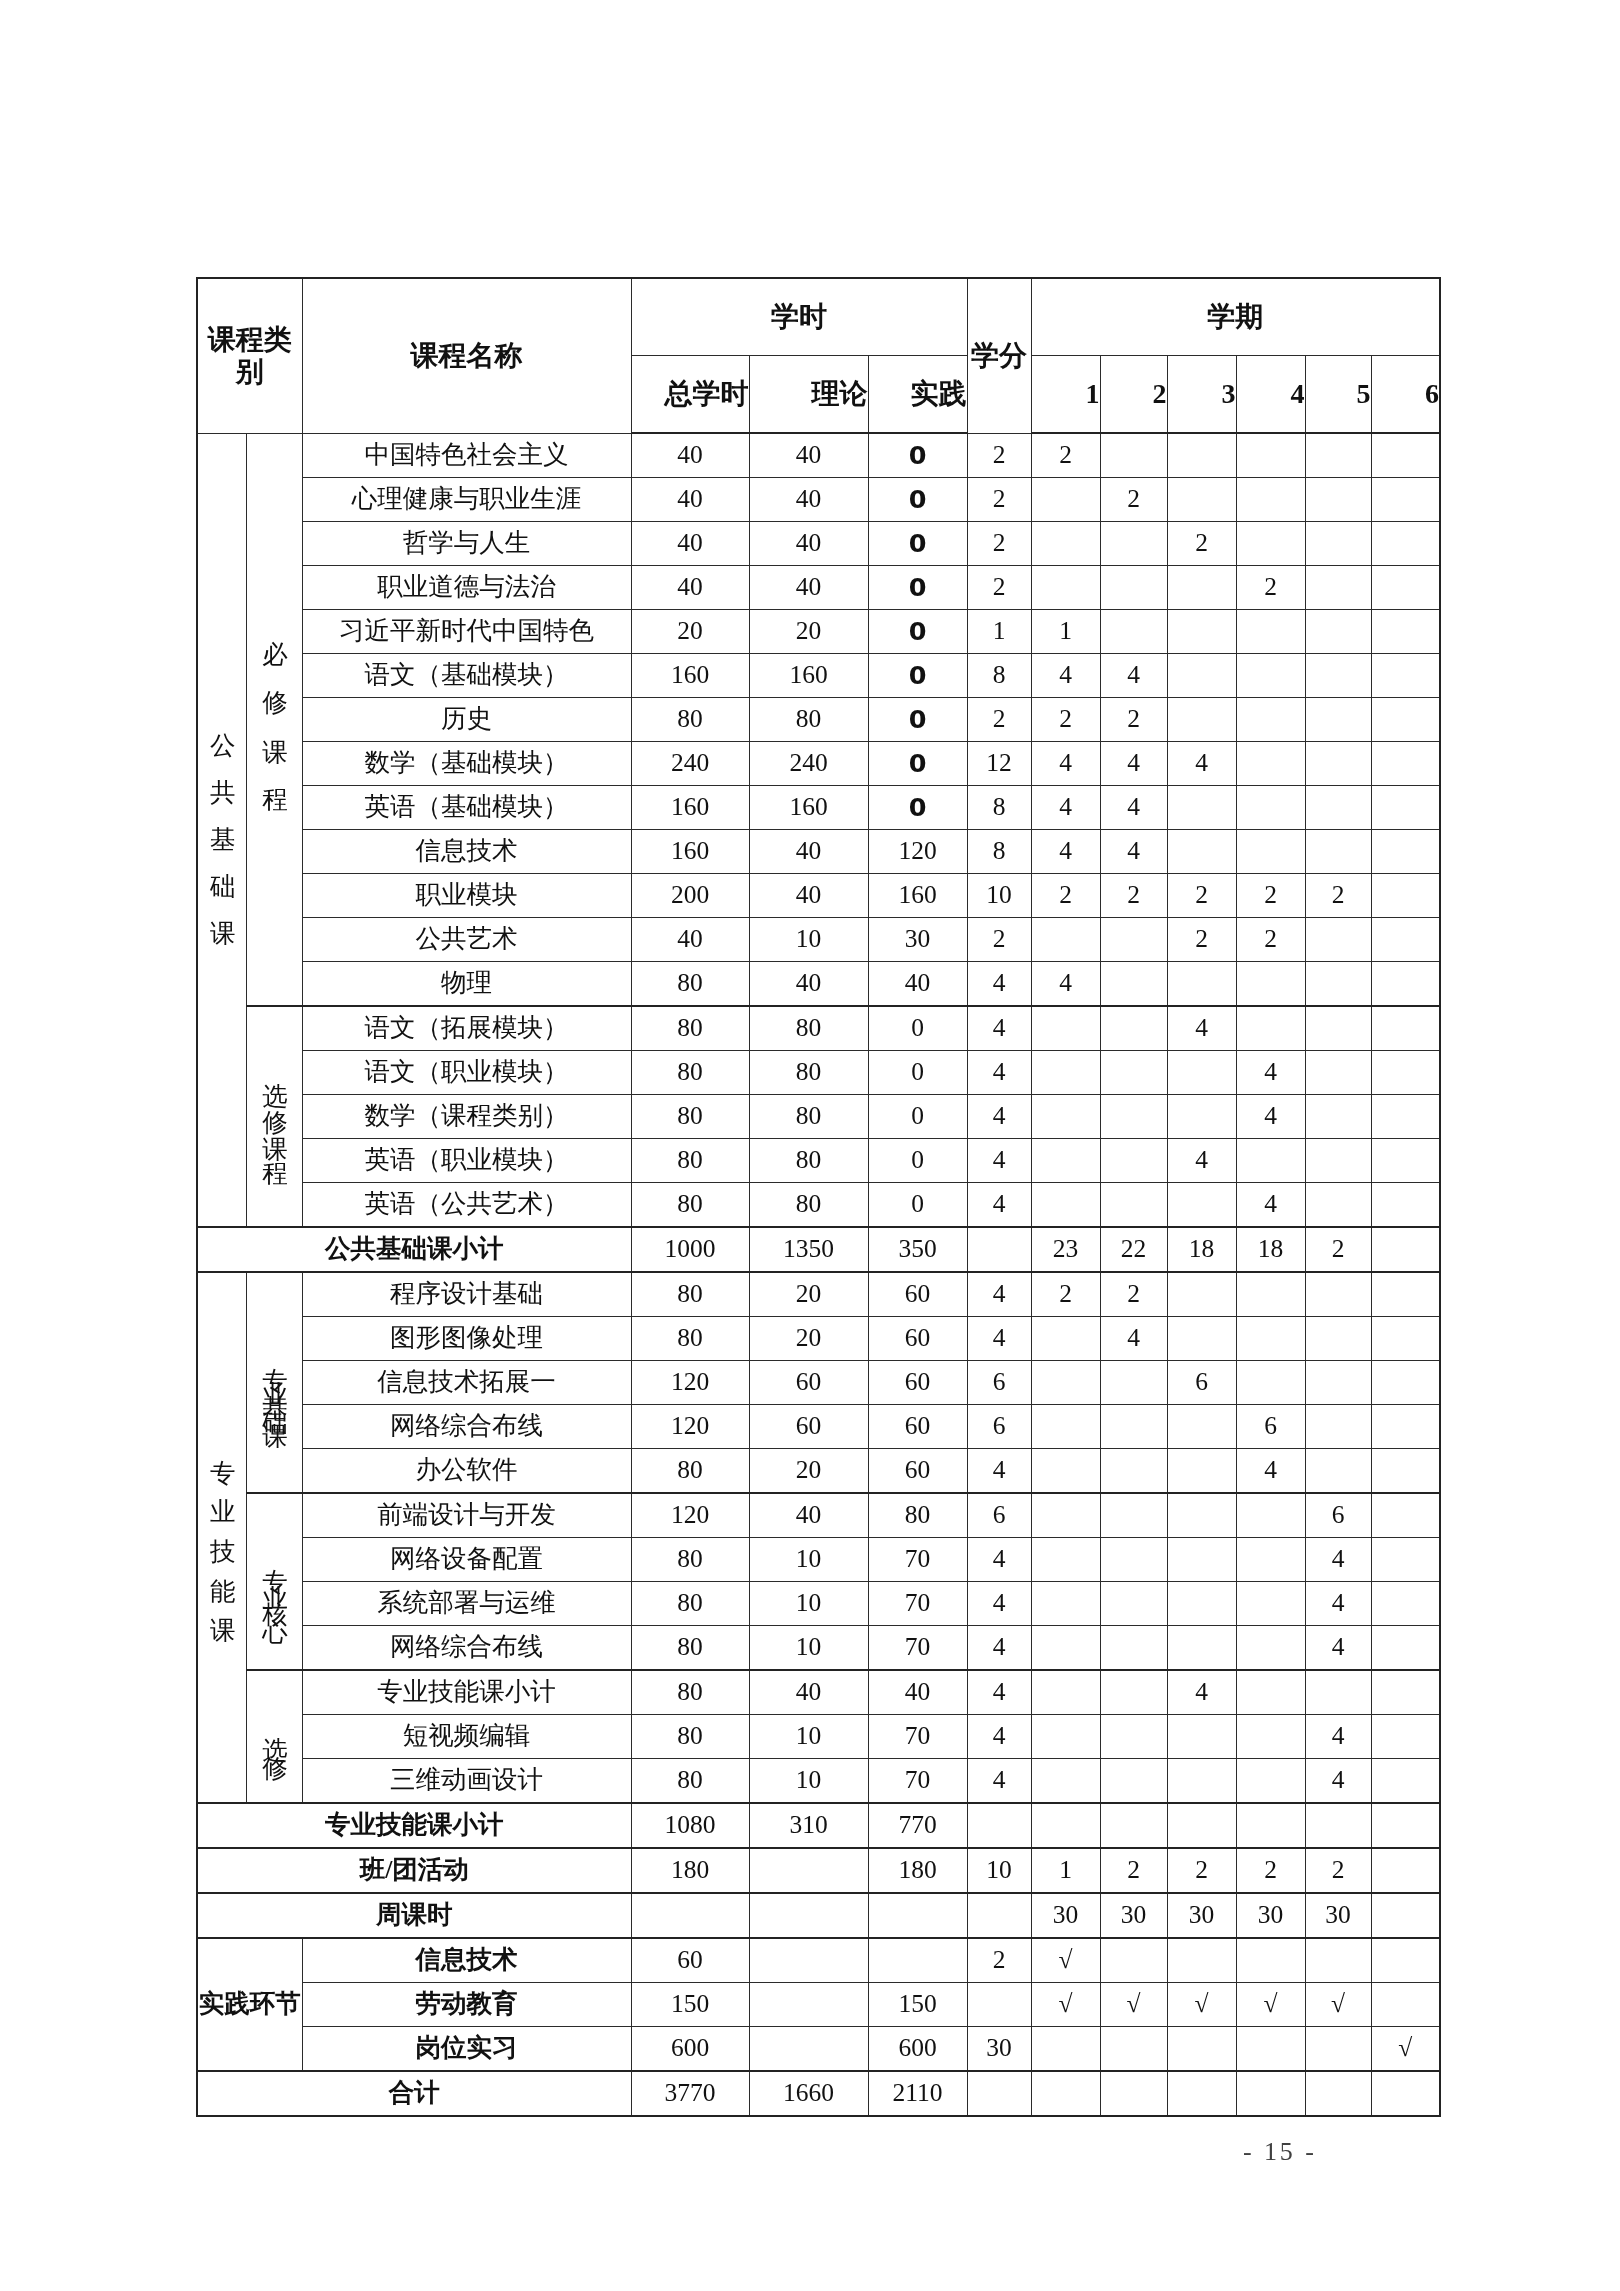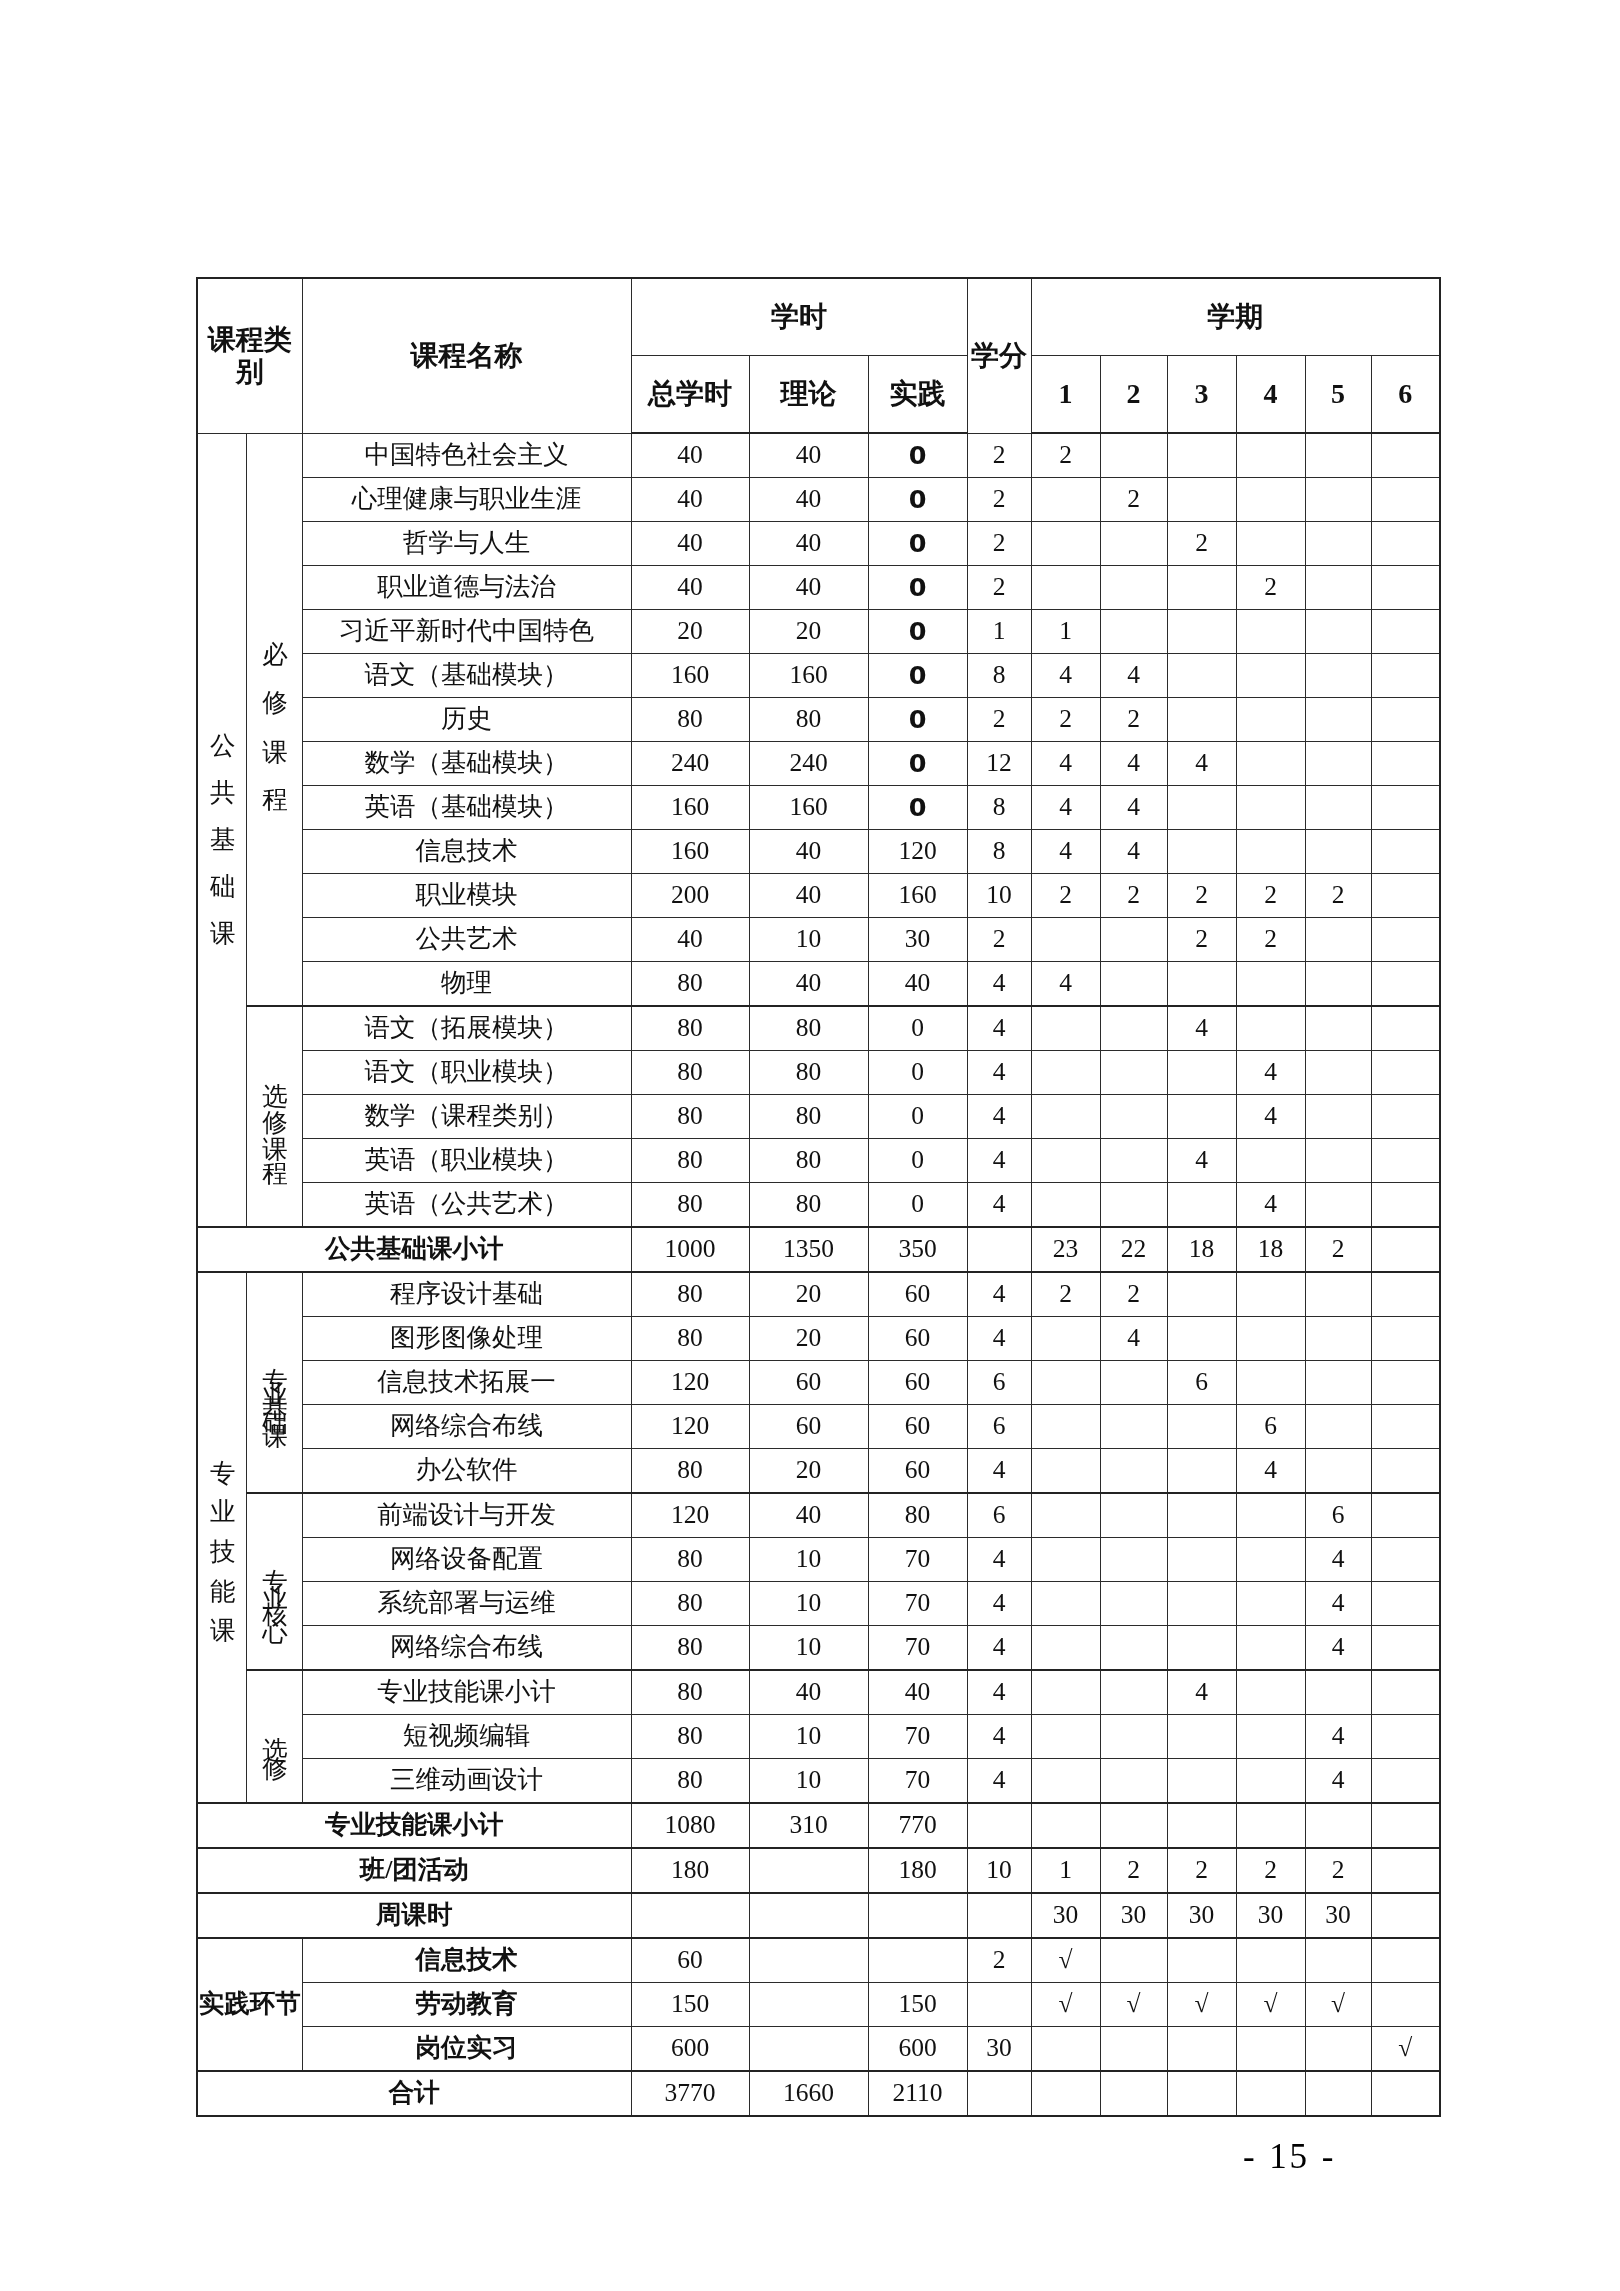--- a/index.html
+++ b/index.html
@@ -24,21 +24,21 @@
     text-align:center;
     vertical-align:middle;
     overflow:hidden;
   }
   table.sched thead th{
     height:76px;
     font-size:28px;
     font-weight:bold;
     line-height:1.15;
   }
-  table.sched thead tr:last-child th{border-bottom:2.5px solid #232323;}
+  table.sched thead tr:last-child th{border-bottom:2.5px solid #232323;text-align:right;}
   table.sched tbody td{
     height:43px;
     font-size:25.5px;
     line-height:1.05;
   }
   td.name{font-size:25.5px;}
   td.b{font-weight:bold;font-size:26.5px;}
   td.bz{font-family:"DejaVu Sans","Liberation Sans",sans-serif;font-weight:bold;font-size:23.5px;}
   td.catv{
     writing-mode:vertical-lr;
@@ -52,23 +52,23 @@
   .ls18{letter-spacing:1.55em;}
   .ls20{letter-spacing:1.95em;}
   .ls11{letter-spacing:1.05em;}
   .ls06{letter-spacing:0.55em;}
   .ls07{letter-spacing:0.65em;}
   .ls08{letter-spacing:0.75em;}
   tr.tk td{border-top:2.5px solid #232323;}
   .footer-pn{
     position:absolute;
     left:1243px;top:2137px;
-    font-size:35px;
+    font-size:26px;
     letter-spacing:2.9px;
-    color:#000000;
+    color:#404040;
   }
 </style>
 </head>
 <body>
 
 <div class="page">
 
   <table class="sched">
     <colgroup>
       <col style="width:49px">

